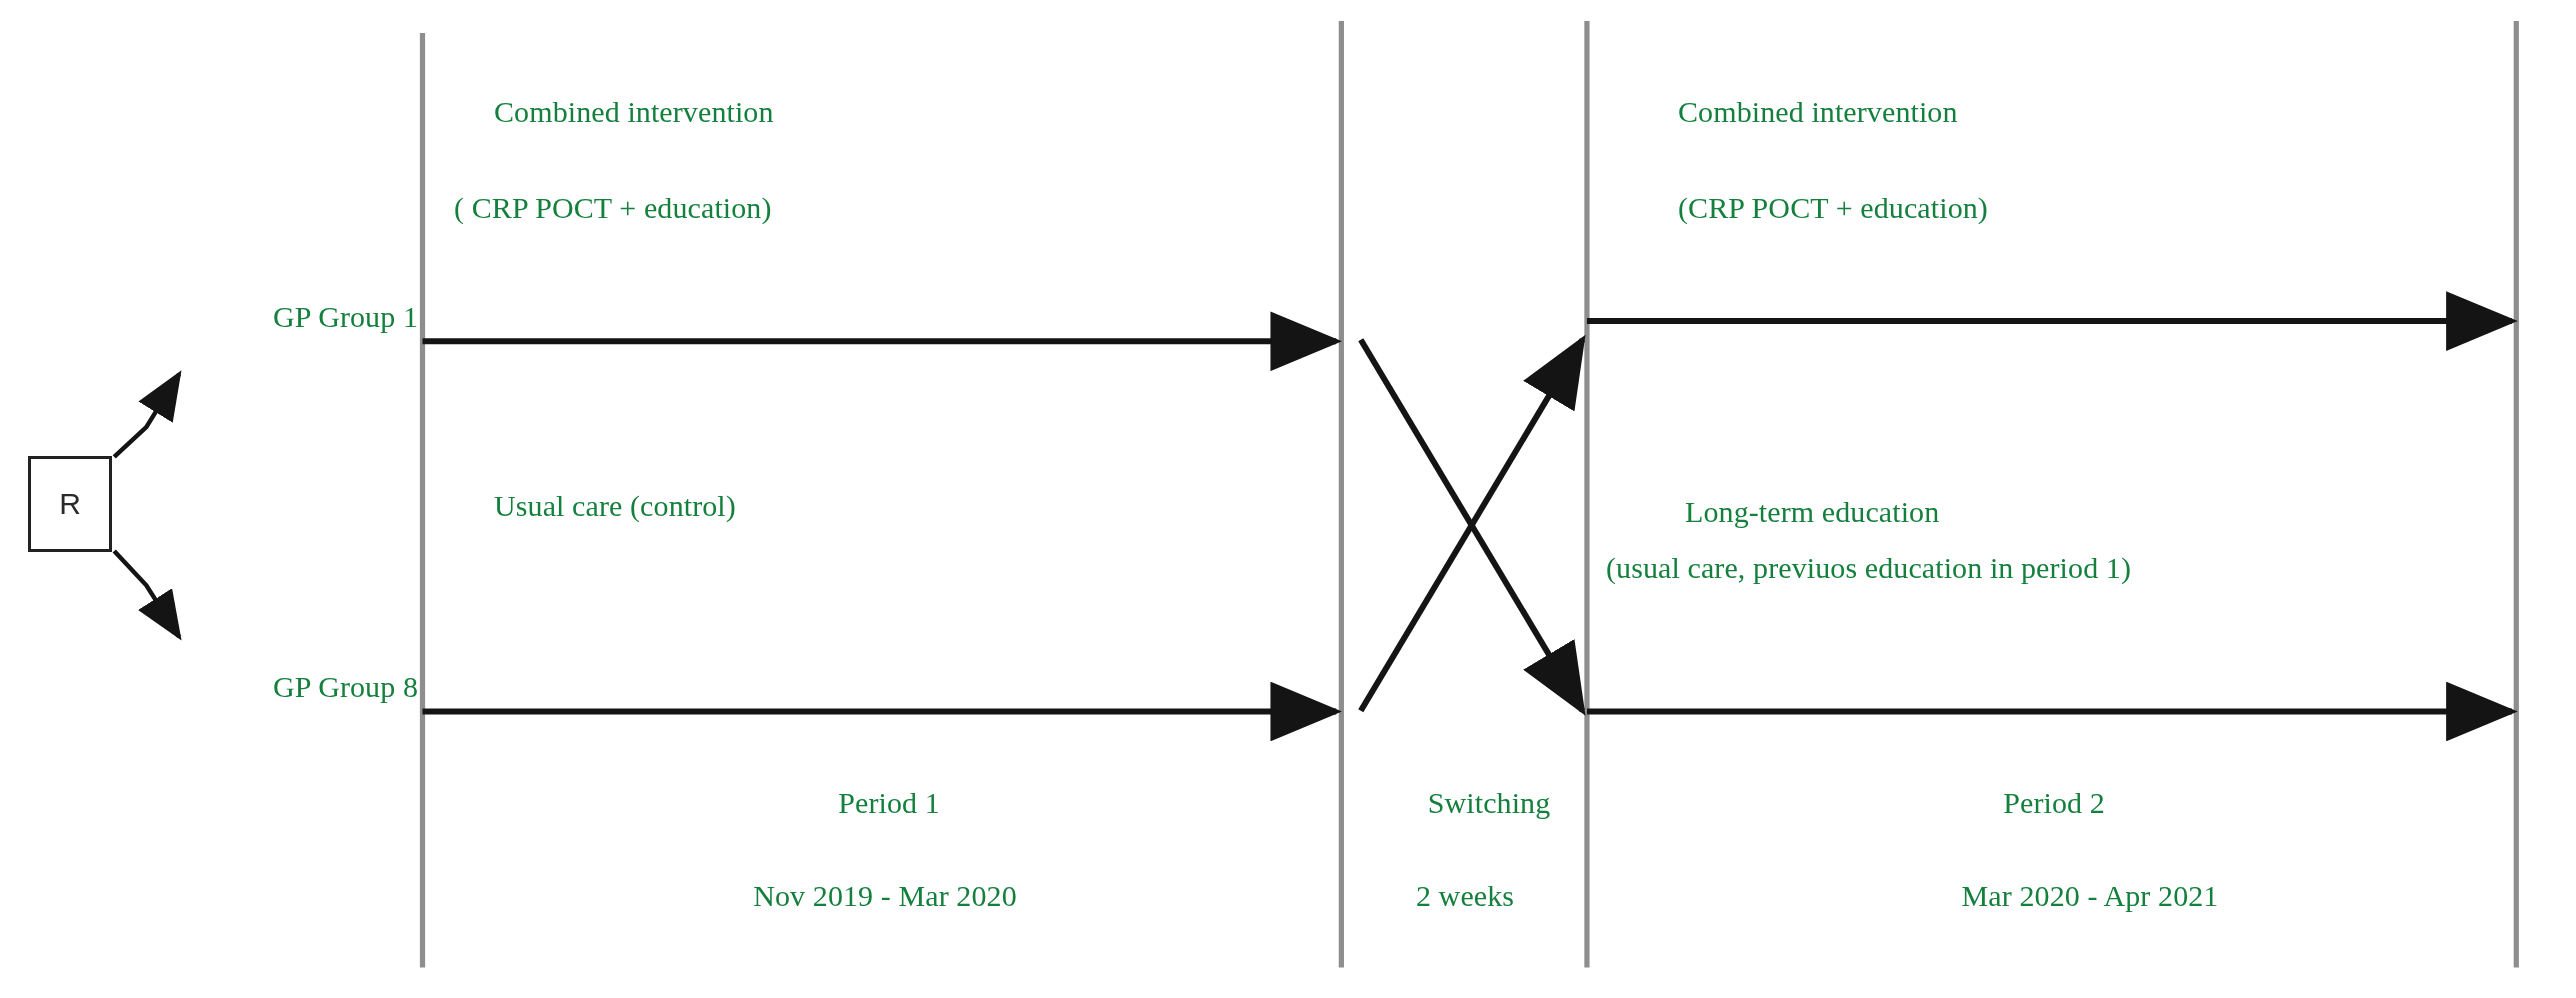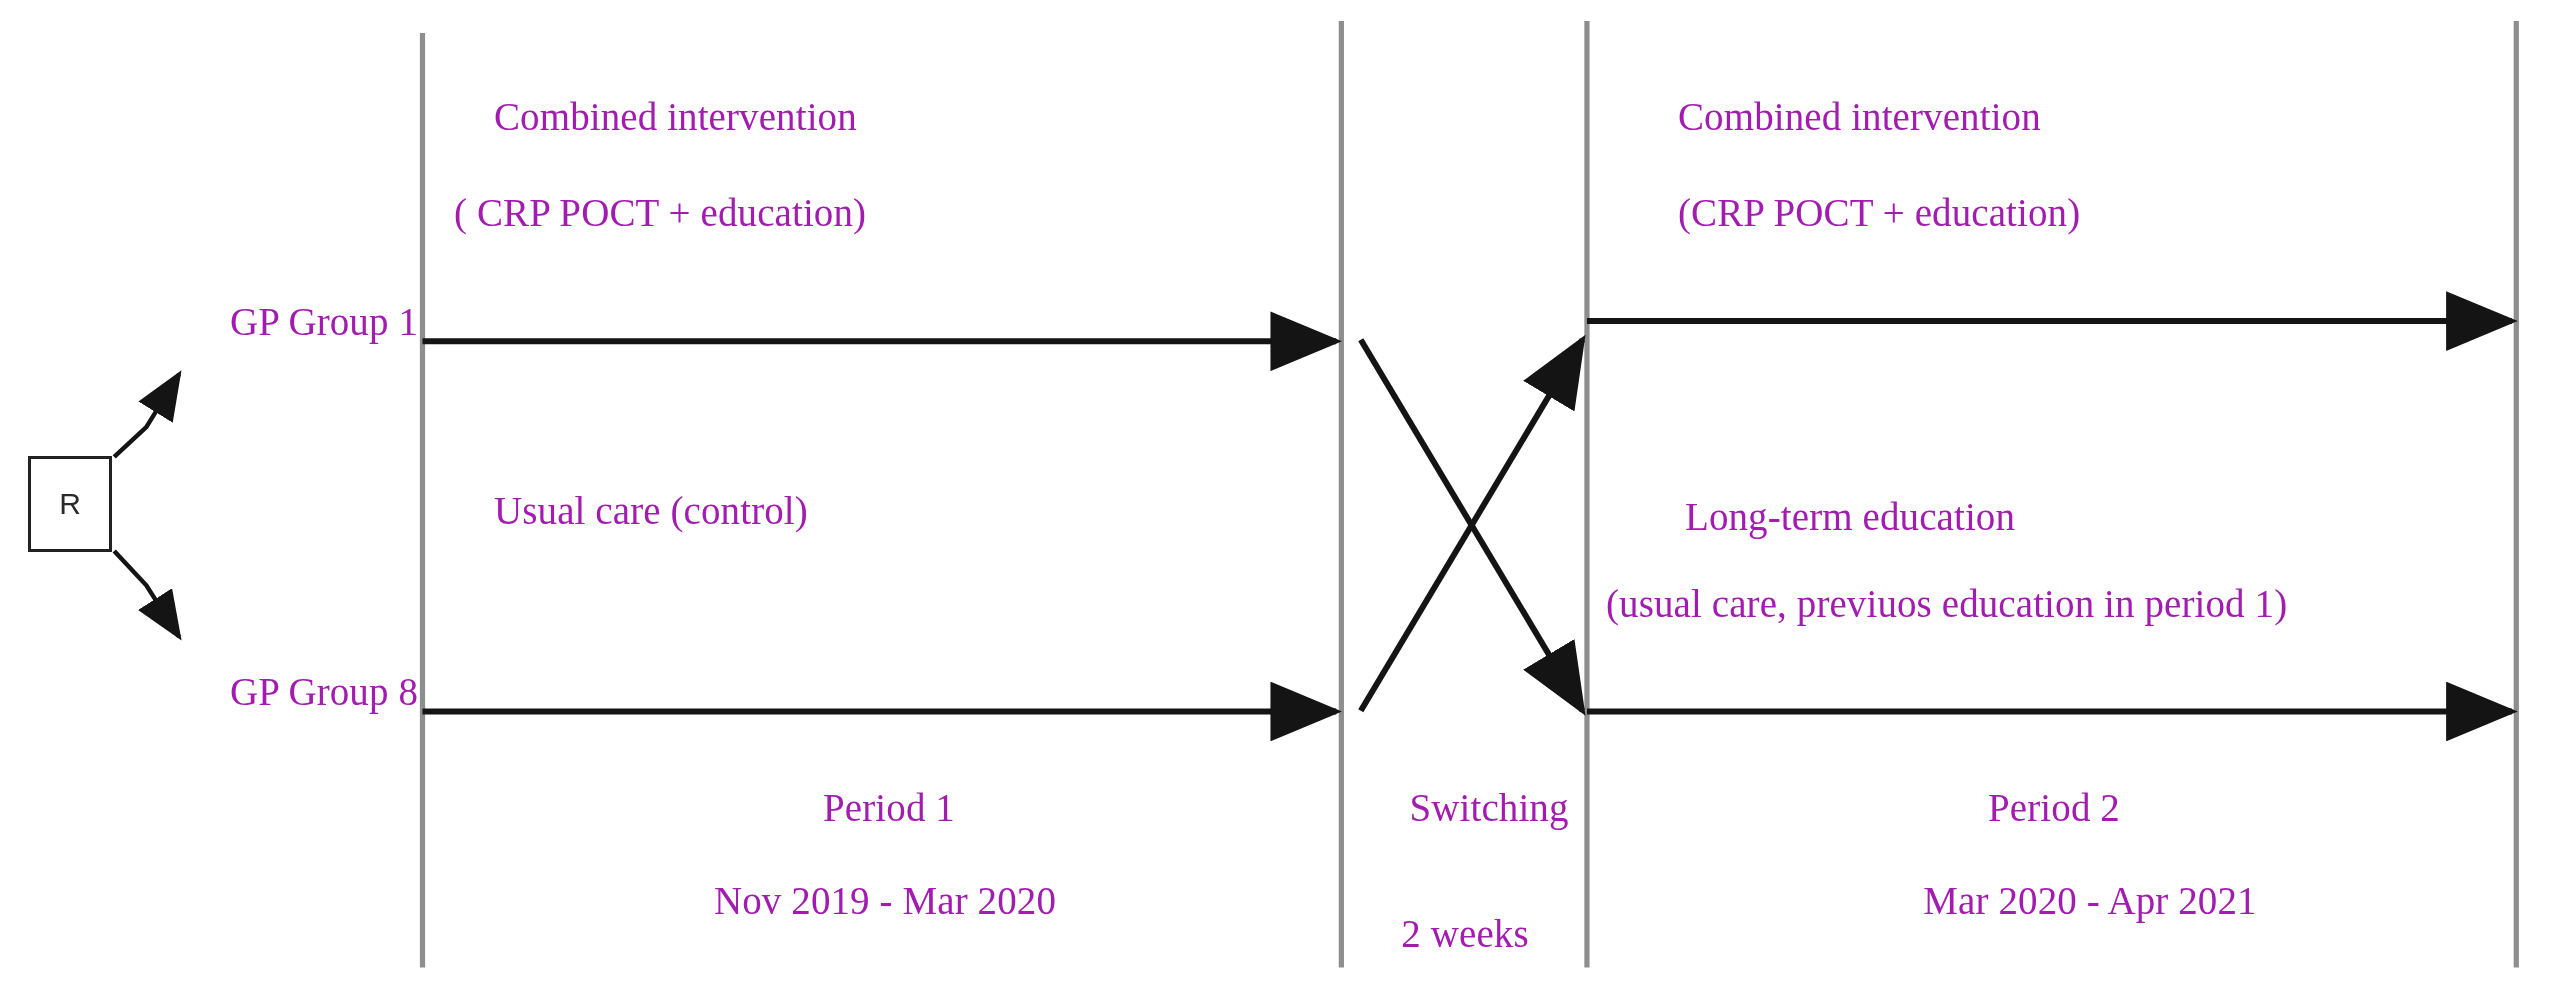--- a/index.html
+++ b/index.html
@@ -23,23 +23,23 @@
     position: absolute;
     left: 0;
     top: 0;
     width: 2576px;
     height: 999px;
   }
   .txt {
     position: absolute;
     white-space: nowrap;
     font-family: "Liberation Serif", "DejaVu Serif", serif;
-    font-size: 39px;
+    font-size: 30px;
     line-height: 1;
-    color: #a21caf;
+    color: #15803d;
     letter-spacing: 0.1px;
   }
   .txt.center {
     transform: translateX(-50%);
     text-align: center;
   }
   .txt.right {
     transform: translateX(-100%);
     text-align: left;
   }
@@ -102,25 +102,25 @@
 
   <div class="txt" style="left:494px; top:97px;">Combined intervention</div>
   <div class="txt" style="left:454px; top:193px;">( CRP POCT + education)</div>
 
   <div class="txt" style="left:494px; top:491px;">Usual care    (control)</div>
 
   <div class="txt" style="left:1678px; top:97px;">Combined intervention</div>
   <div class="txt" style="left:1678px; top:193px;">(CRP POCT + education)</div>
 
   <div class="txt" style="left:1685px; top:497px;">Long-term education</div>
-  <div class="txt" style="left:1606px; top:584px;">(usual care, previuos education in period 1)</div>
+  <div class="txt" style="left:1606px; top:553px;">(usual care, previuos education in period 1)</div>
 
   <div class="txt center" style="left:881px; top:788px;margin-left:8px;">Period 1</div>
   <div class="txt center" style="left:885px; top:881px;text-align:center;">Nov 2019 - Mar 2020</div>
 
   <div class="txt center" style="left:1489px; top:788px;">Switching</div>
-  <div class="txt center" style="left:1465px; top:914px;">2 weeks</div>
+  <div class="txt center" style="left:1465px; top:881px;">2 weeks</div>
 
   <div class="txt center" style="left:2054px; top:788px;">Period 2</div>
   <div class="txt center" style="left:2054px; top:881px;margin-left:36px;">Mar 2020 - Apr 2021</div>
 
 </div>
 
 
 </body></html>

